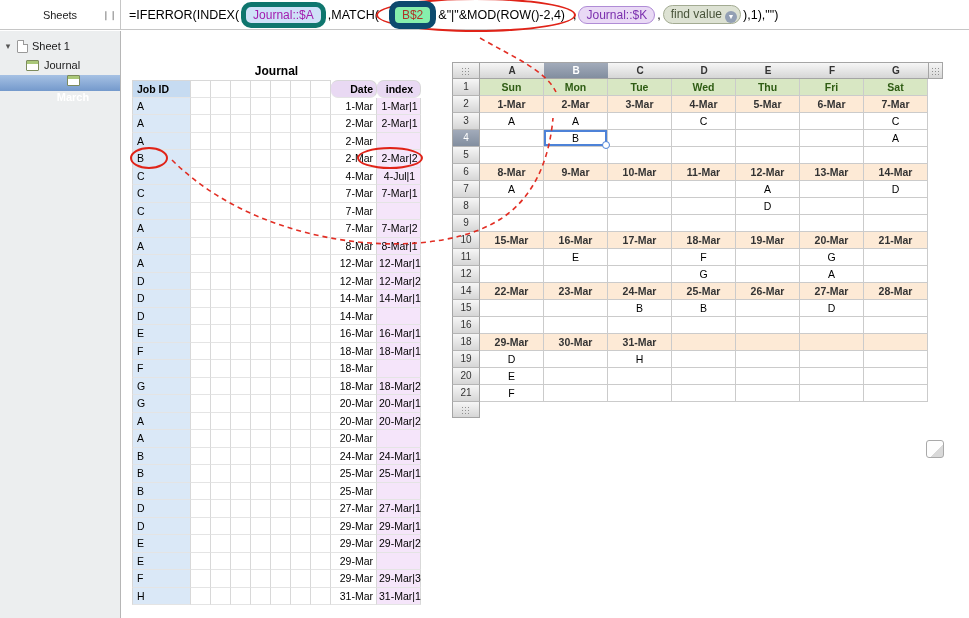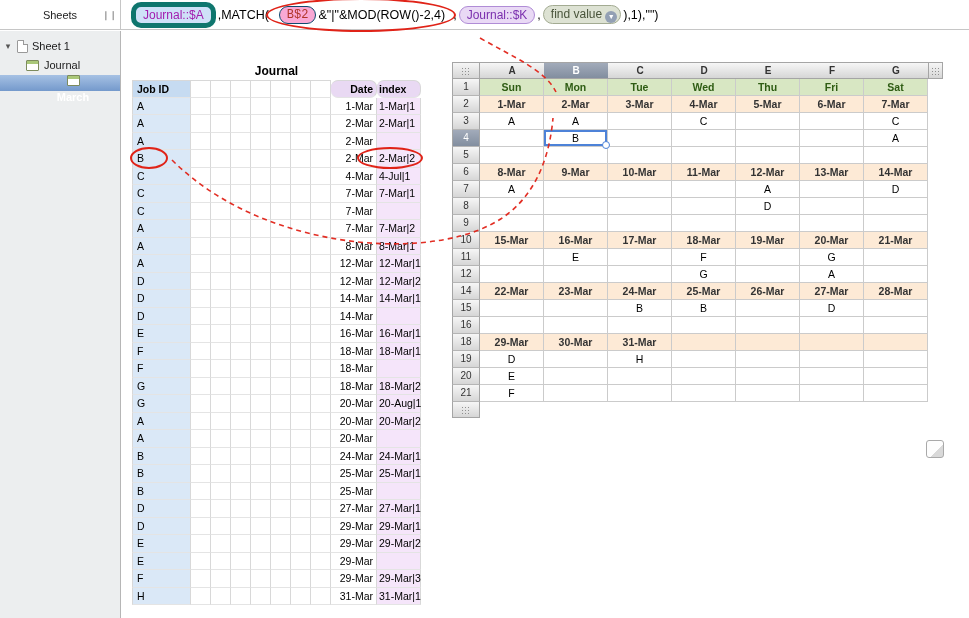--- a/index.html
+++ b/index.html
@@ -6,21 +6,21 @@
   html,body{width:969px;height:618px;position:relative;font-family:"Liberation Sans",sans-serif;background:#fff;overflow:hidden;}
 
   
   .topbar{position:absolute;left:0;top:0;width:969px;height:30px;display:flex;align-items:stretch;background:#fff;border-bottom:1px solid #c6c6c6;z-index:10;}
   .sheets-head{width:121px;position:relative;display:flex;align-items:center;justify-content:center;border-right:1px solid #c6c6c6;font-size:11px;color:#222;flex:none;}
   .pane-handle{position:absolute;right:3px;top:50%;transform:translateY(-50%);color:#a8a8a8;font-size:9px;}
   .formula{flex:1;display:flex;align-items:center;padding-left:8px;font-size:12.5px;white-space:nowrap;color:#000;}
   .ft{line-height:28px;}
   .pill{display:inline-block;border-radius:10px;padding:0 7px;margin:0 2px;font-size:12px;line-height:16px;}
   .pill.blue{background:#cfe1f8;border:5px solid #0f766e;color:#a21caf;}
-  .pill.red{background:#f9a8d4;border:1px solid #0c4a6e;color:#b03527;font-family:Liberation Mono, monospace;}
+  .pill.red{background:#86efac;border:6px solid #0c4a6e;color:#b03527;}
   .pill.purple{background:#e9d9f5;border:1px solid #b08cd6;color:#7b2fae;text-align:right;}
   .pill.find{background:#dde2d3;border:1px solid #a3ab92;color:#49543a;padding-right:3px;}
   .disc{display:inline-block;width:12px;height:12px;border-radius:50%;background:#93a0b4;color:#fff;font-size:7px;line-height:12px;text-align:center;vertical-align:-1px;margin-left:3px;}
   .f-ellipse{display:inline-flex;align-items:center;border:2px solid #e02318;border-radius:50%;padding:1px 9px;margin:0 -3px;}
 
   
   .sidebar{position:absolute;left:0;top:31px;width:121px;height:587px;background:#eceeef;border-right:1px solid #b6b6b6;font-size:11px;color:#1a1a1a;padding-top:6px;z-index:9;}
   .side-row{display:flex;align-items:center;height:16px;}
   .sheet-row{padding-left:3px;gap:4px;height:18px;}
   .tri{color:#555;font-size:9px;width:10px;text-align:center;}
@@ -34,21 +34,21 @@
   .journal{position:absolute;left:132px;top:62px;width:289px;z-index:5;}
   .j-title{height:18px;line-height:18px;text-align:center;font-weight:bold;font-size:12px;color:#000;}
   .j-header,.jrow{display:flex;height:17.5px;}
   .j-header{font-weight:bold;}
   .jc{flex:none;border-right:1px solid #d8d8d8;border-bottom:1px solid #e4e4e4;font-size:10.5px;line-height:17px;overflow:hidden;color:#000;}
   .j-header .jc{border-top:1px solid #d8d8d8;}
   .jc.job{width:59px;background:#dae8f7;padding-left:4px;border-left:1px solid #d8d8d8;}
   .j-header .jc.job{background:#c6dbf1;}
   .jc.narrow{width:20px;background:#fff;}
   .jc.date{width:46px;background:#fff;text-align:right;padding-right:3px;}
-  .jc.idx{width:44px;background:#f5e5fa;padding-left:2px;overflow:visible;white-space:nowrap;}
+  .jc.idx{width:44px;background:#f5e5fa;padding-left:2px;overflow:visible;white-space:nowrap;text-align:center;}
   .j-header .jc.date,.j-header .jc.idx{background:#e9d9f3;border-radius:7px;}
 
   
   .calendar{position:absolute;left:452px;top:62px;z-index:5;}
   .c-headrow{display:flex;height:17px;}
   .c-headrow>*{background:linear-gradient(#f6f6f6,#d6d6d6);border-top:1px solid #a5a5a5;border-bottom:1px solid #a5a5a5;border-right:1px solid #a5a5a5;}
   .c-corner{width:28px;border-left:1px solid #a5a5a5;}
   .c-endcell{width:14px;}
   .c-colhead{width:64px;text-align:center;font-size:10px;line-height:15px;color:#333;font-weight:bold;}
   .c-colhead.sel,.c-rowhead.sel{background:linear-gradient(#a2abba,#828e9f);color:#fff;}
@@ -71,20 +71,21 @@
 </style>
 </head>
 <body>
 
 <div class="topbar">
   <div class="sheets-head">
     <span>Sheets</span>
     <span class="pane-handle">❙❙</span>
   </div>
   <div class="formula">
+    <span class="ft">=IFERROR(INDEX(</span>
     <span class="pill blue">Journal::$A</span>
     <span class="ft">,MATCH(</span>
     <span class="f-ellipse">
       <span class="pill red">B$2</span>
       <span class="ft">&amp;"|"&amp;MOD(ROW()-2,4)</span>
     </span>
     <span class="ft">,</span>
     <span class="pill purple">Journal::$K</span>
     <span class="ft">,</span>
     <span class="pill find"><span>find value</span><span class="disc">▼</span></span>
@@ -330,21 +331,21 @@
       <div class="jrow">
         <div class="jc job">G</div>
         <div class="jc narrow"></div>
         <div class="jc narrow"></div>
         <div class="jc narrow"></div>
         <div class="jc narrow"></div>
         <div class="jc narrow"></div>
         <div class="jc narrow"></div>
         <div class="jc narrow"></div>
         <div class="jc date">20-Mar</div>
-        <div class="jc idx">20-Aug|1</div>
+        <div class="jc idx">20-Mar|1</div>
       </div>
       <div class="jrow">
         <div class="jc job">A</div>
         <div class="jc narrow"></div>
         <div class="jc narrow"></div>
         <div class="jc narrow"></div>
         <div class="jc narrow"></div>
         <div class="jc narrow"></div>
         <div class="jc narrow"></div>
         <div class="jc narrow"></div>

